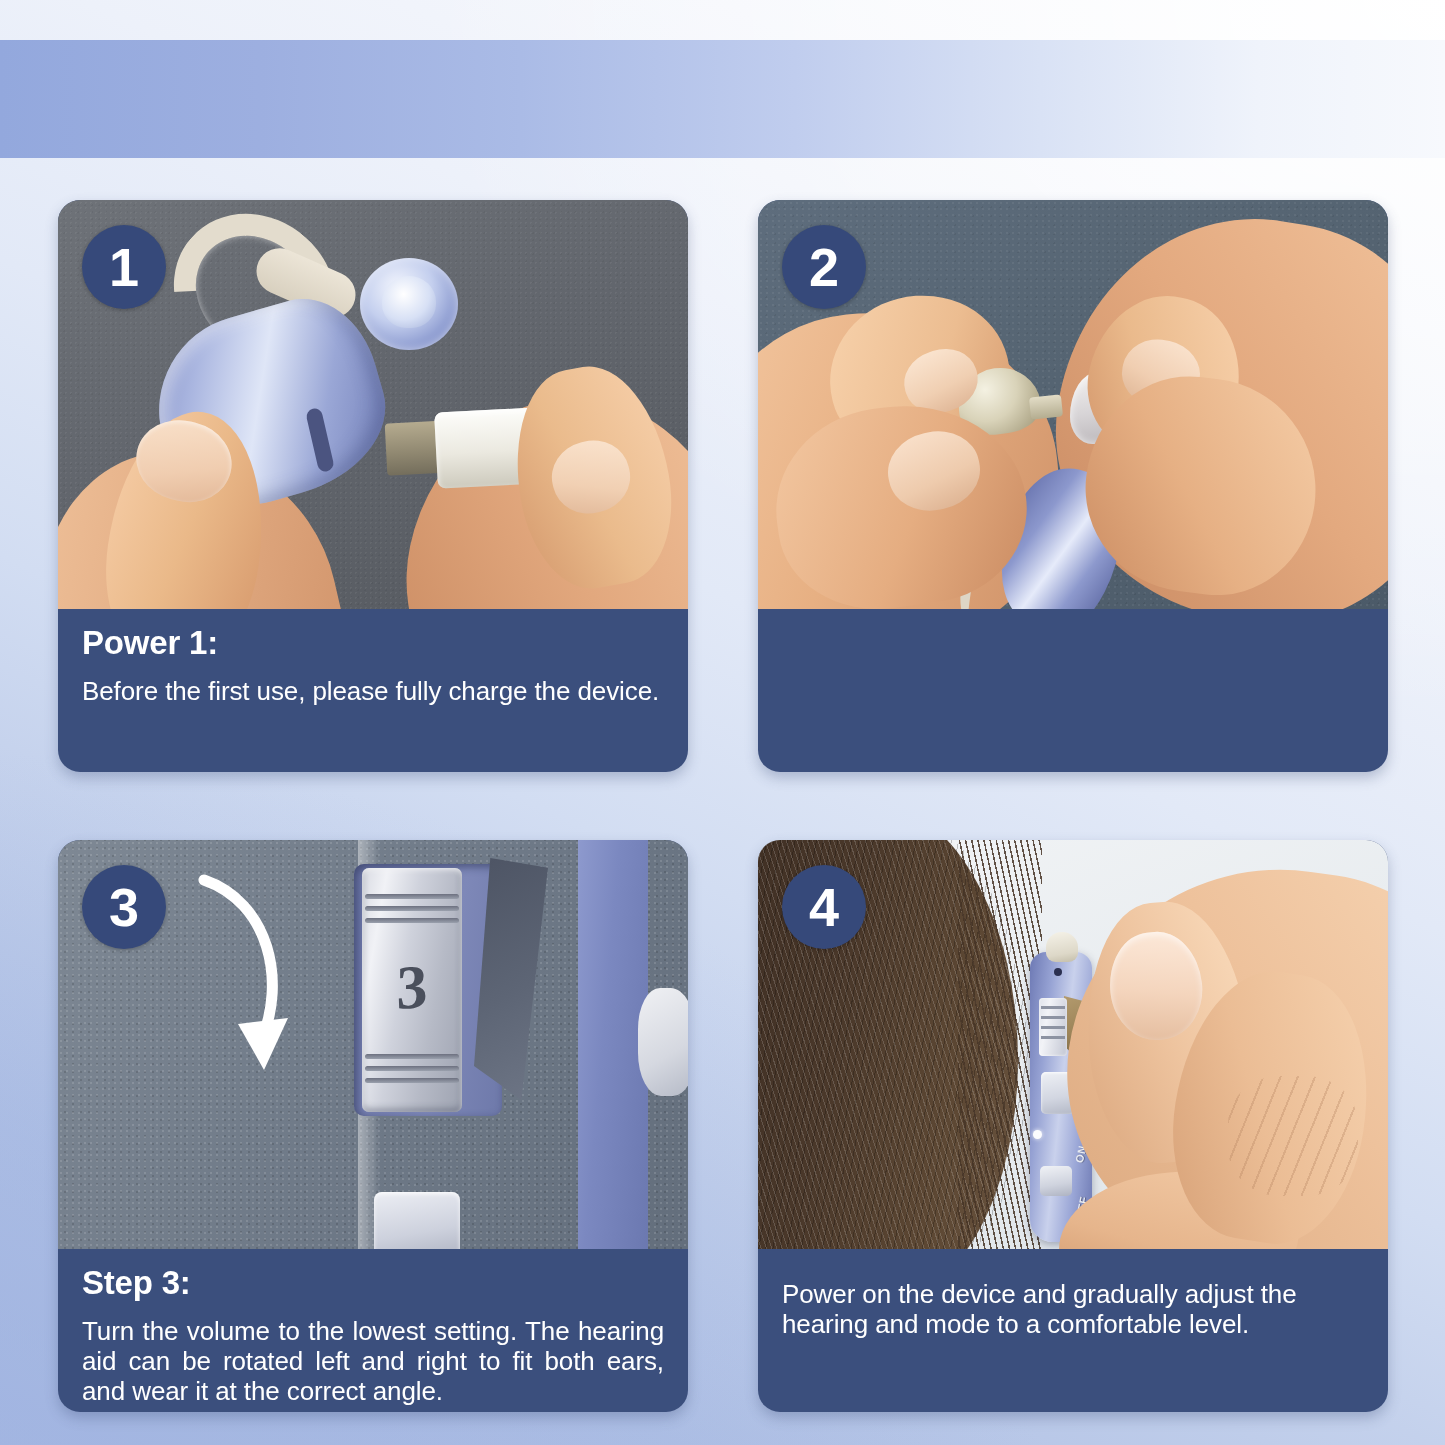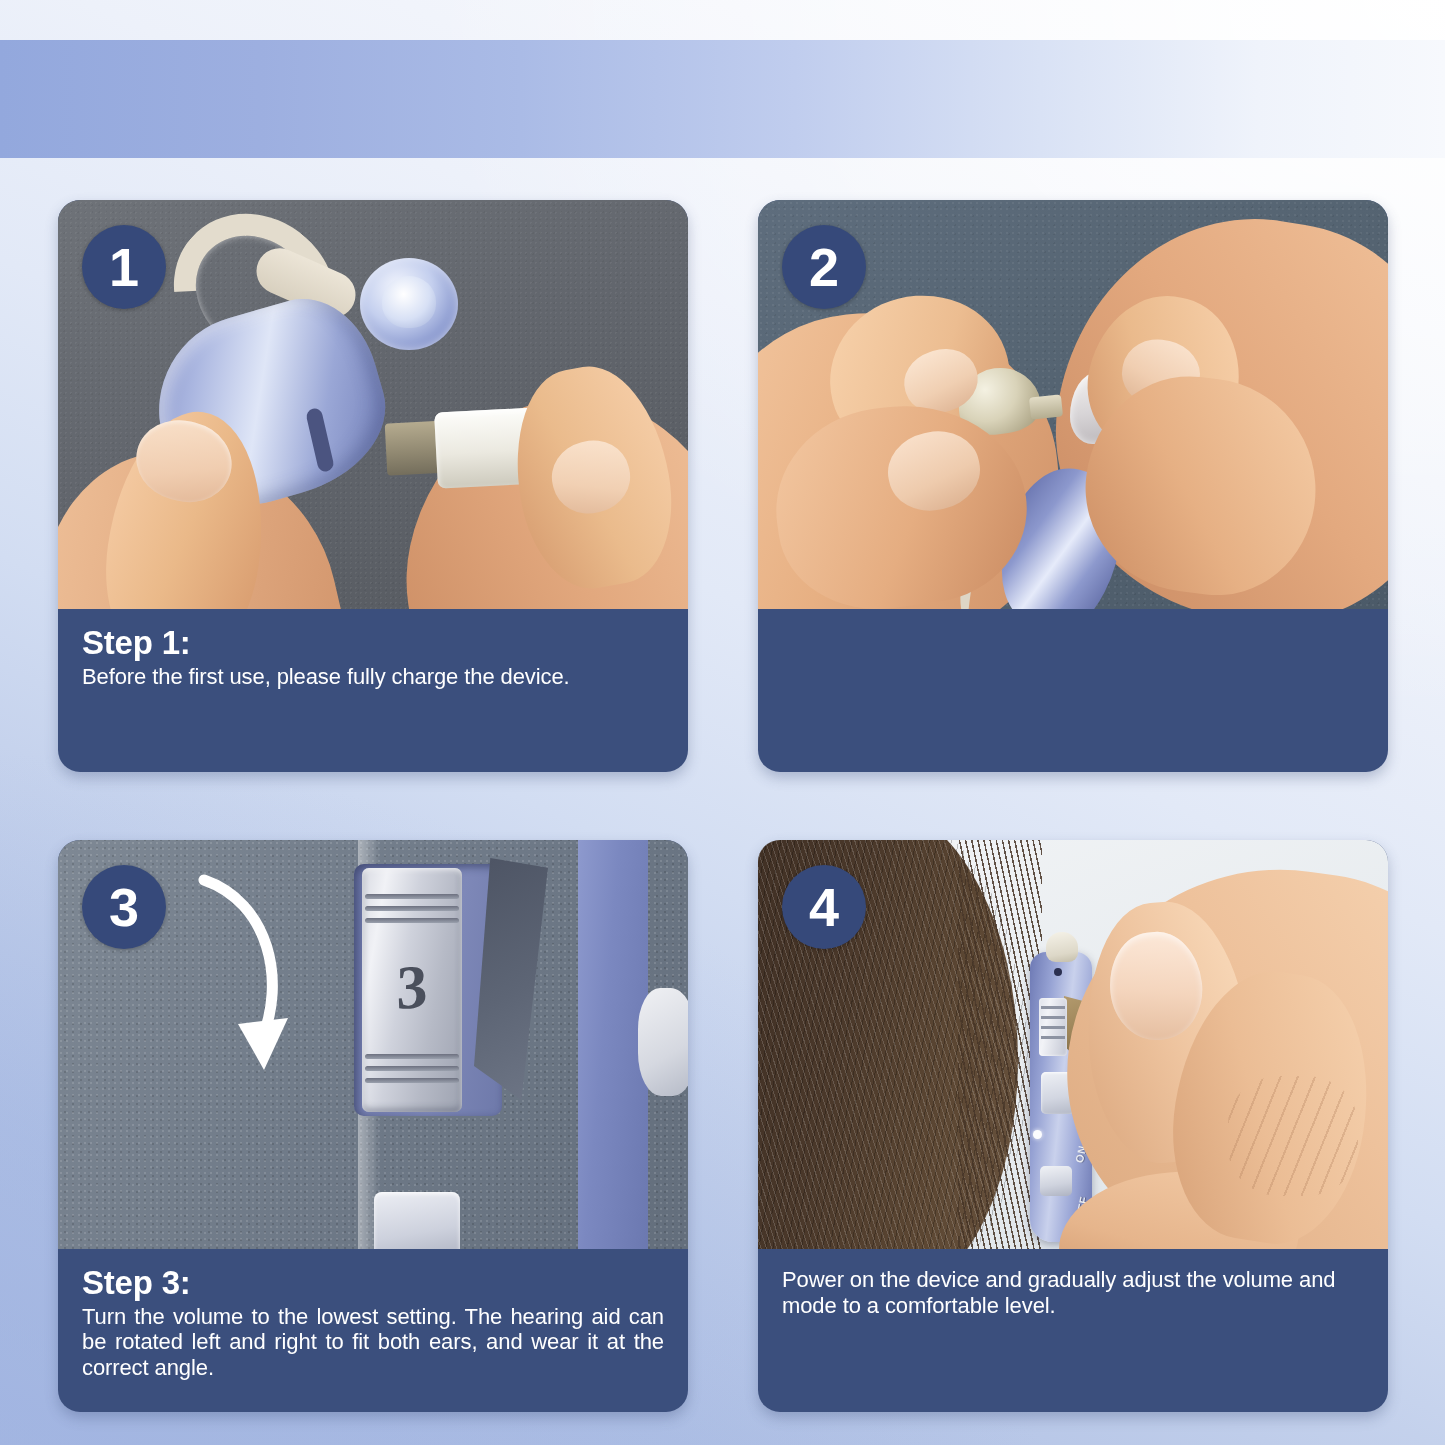--- a/index.html
+++ b/index.html
@@ -114,22 +114,22 @@
     padding:16px 24px 0 24px;
     color:#ffffff;
   }
   .caption .step-label {
     font-size:33px;
     font-weight:bold;
     line-height:1.12;
     letter-spacing:-.2px;
   }
   .caption .step-text {
-    margin-top:2px;
-    font-size:22px;
+    margin-top:14px;
+    font-size:26px;
     line-height:1.16;
     letter-spacing:-.1px;
   }
   .caption.justify .step-text { text-align:justify; }
 
   
   .ph1 { background:linear-gradient(160deg,#6e7278 0%,#62666d 45%,#55595f 100%); }
   .ph1 .noise{
     position:absolute; inset:0;
     background-image:
@@ -620,21 +620,21 @@
         <div class="nailL"></div>
         <div class="handR"></div>
         <div class="usbmetal"></div>
         <div class="usbshell"></div>
         <div class="usbneck"></div>
         <div class="fingerR"></div>
         <div class="nailR"></div>
         <div class="badge">1</div>
       </div>
       <div class="caption">
-        <div class="step-label">Step 1:</div>
+        <div class="step-label">Power 1:</div>
         <div class="step-text">Before the first use, please fully charge the device.</div>
       </div>
     </div>
 
     <div class="card">
       <div class="photo ph2">
         <div class="noise"></div>
         <div class="handL"></div>
         <div class="handR"></div>
         <div class="devtube"></div>
@@ -707,18 +707,18 @@
         <div class="lblOff">OFF</div>
         <div class="hand"></div>
         <div class="f3"></div>
         <div class="f1"></div>
         <div class="n1"></div>
         <div class="f2"></div>
         <div class="crease"></div>
         <div class="badge">4</div>
       </div>
       <div class="caption">
-        <div class="step-text">Power on the device and gradually adjust the volume and mode to a comfortable level.</div>
+        <div class="step-text">Power on the device and gradually adjust the hearing and mode to a comfortable level.</div>
       </div>
     </div>
 
   </div>
 </div>
 
 </body></html>

